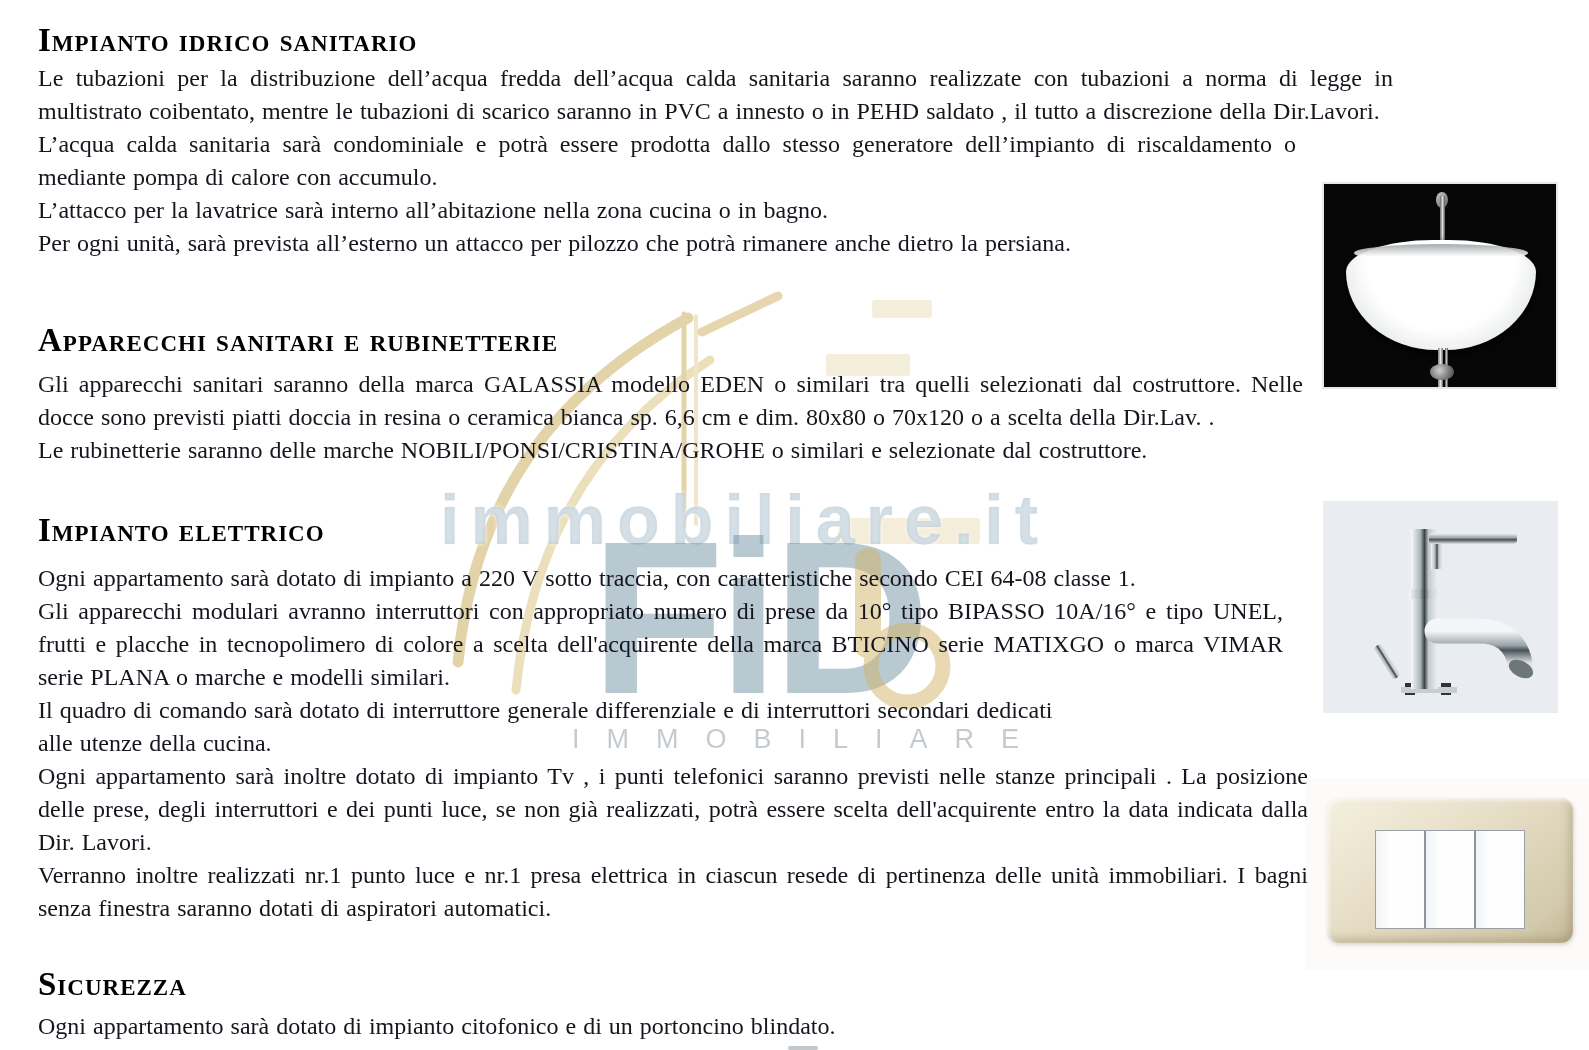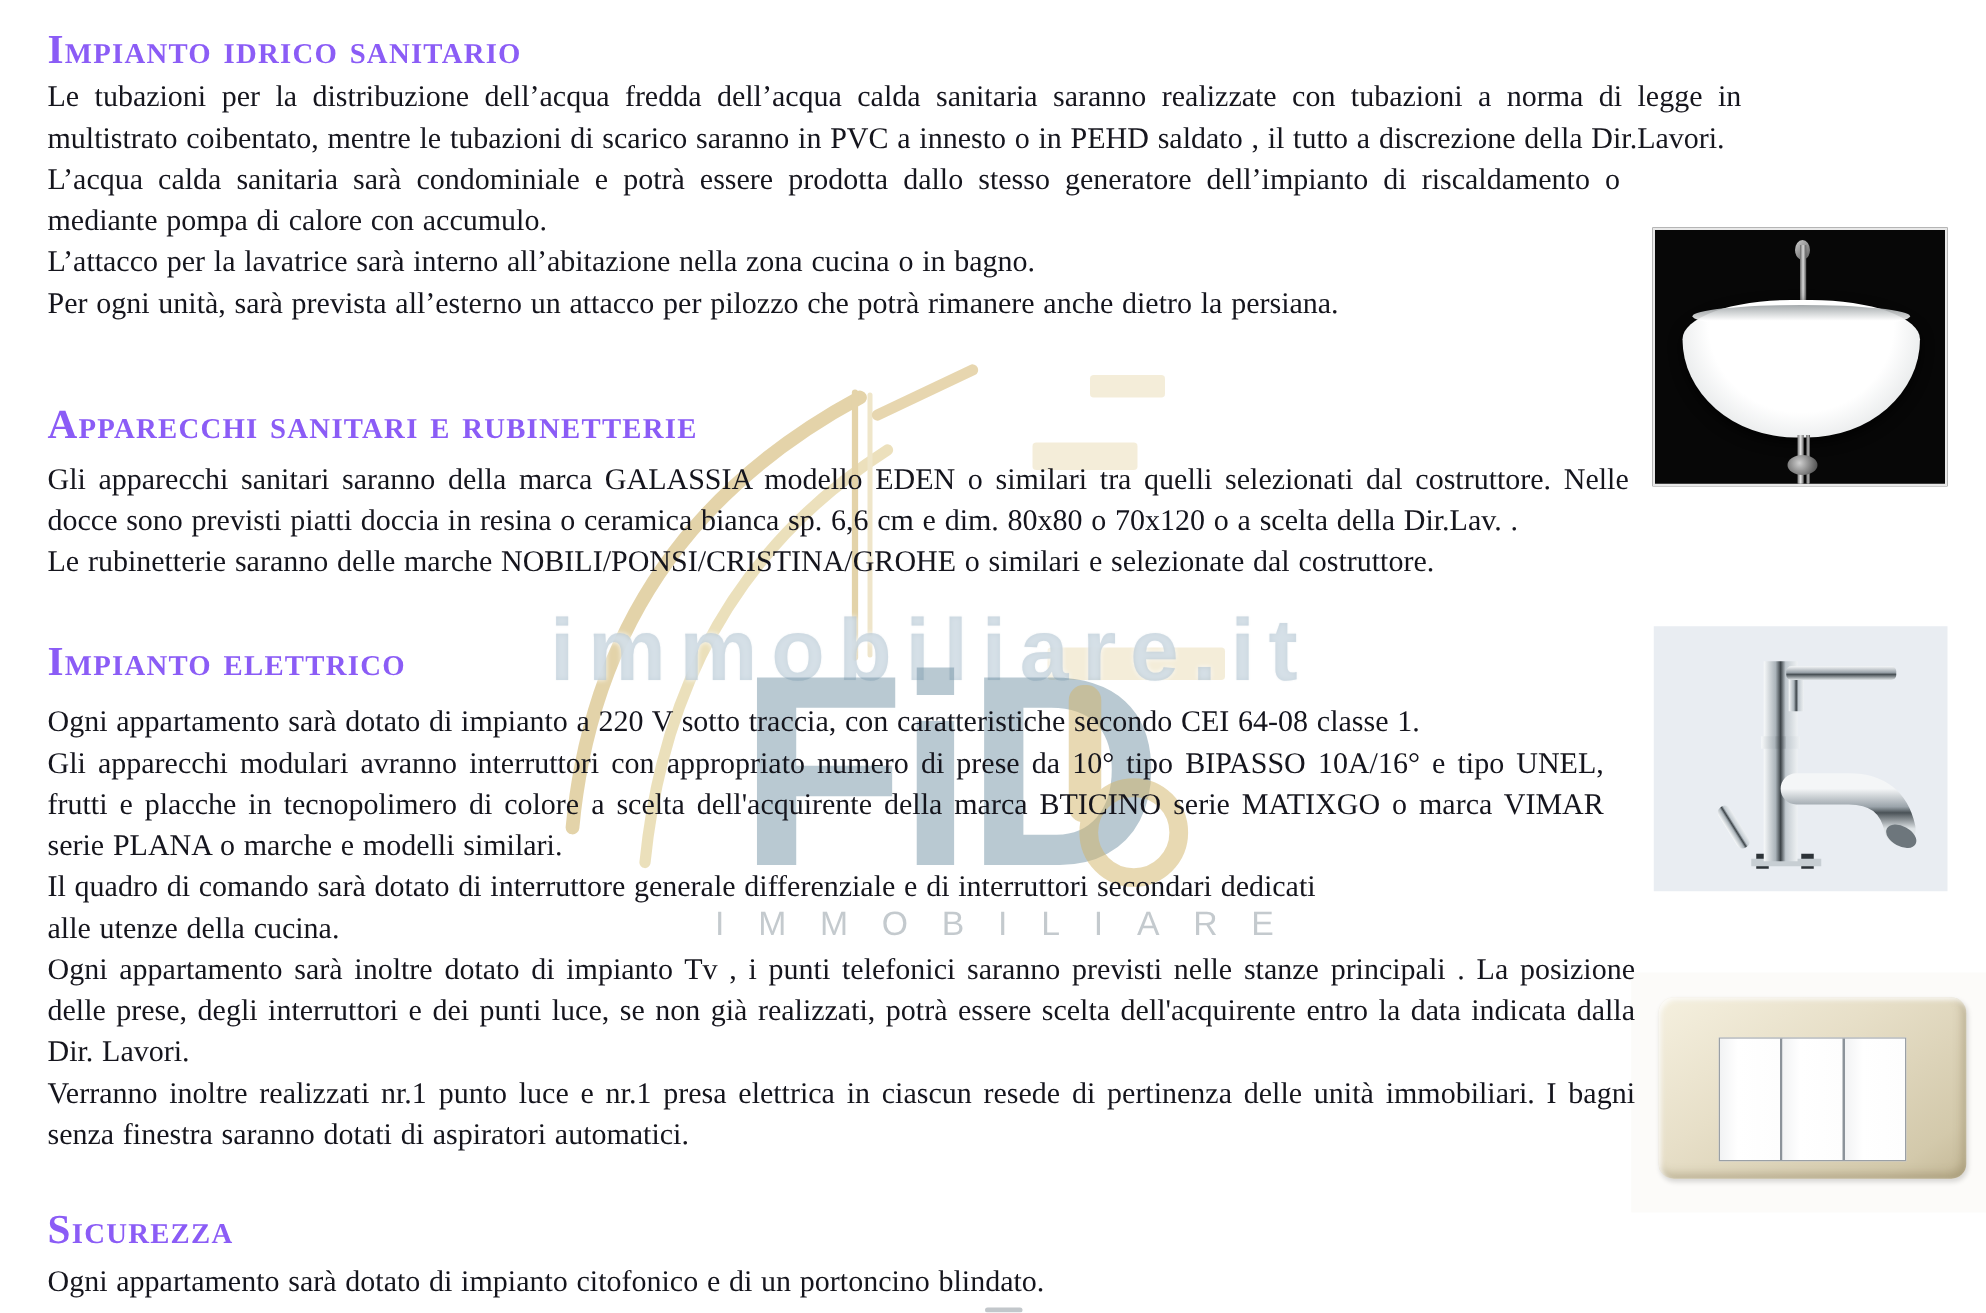--- a/index.html
+++ b/index.html
@@ -25,21 +25,21 @@
     letter-spacing:27px;color:rgba(148,158,166,.55);}
   .wm-strip{position:absolute;background:rgba(216,190,120,.28);border-radius:3px;}
   .strip-a{left:826px;top:354px;width:84px;height:22px;}
   .strip-b{left:838px;top:518px;width:142px;height:26px;}
   .strip-c{left:872px;top:300px;width:60px;height:18px;}
   .wm-gold-svg{position:absolute;left:420px;top:270px;}
 
   
   .sec{position:absolute;left:38px;}
   .sec-title{font-variant:small-caps;font-weight:bold;font-size:33px;
-    line-height:36px;color:#8b5cf6;letter-spacing:1px;margin:0;}
+    line-height:36px;color:#000000;letter-spacing:1px;margin:0;}
   .para{font-size:24px;line-height:33px;color:#15151d;margin:0;
     word-spacing:1px;}
   .just{text-align:justify;}
   #p-s1-1{width:1355px;} #p-s1-2,#p-s1-3,#p-s1-4{width:1258px;}
   #p-s2-1{width:1265px;} #p-s2-2{width:1310px;}
   #p-s3-1{width:1320px;} #p-s3-2{width:1245px;} #p-s3-3{width:1040px;}
   #p-s3-4{width:1270px;} #p-s3-5{width:1270px;}
   #p-s4-1{width:1320px;}
   #sec1{top:22px;} #sec1 .body{margin-top:4px;}
   #sec2{top:322px;} #sec2 .body{margin-top:10px;}

